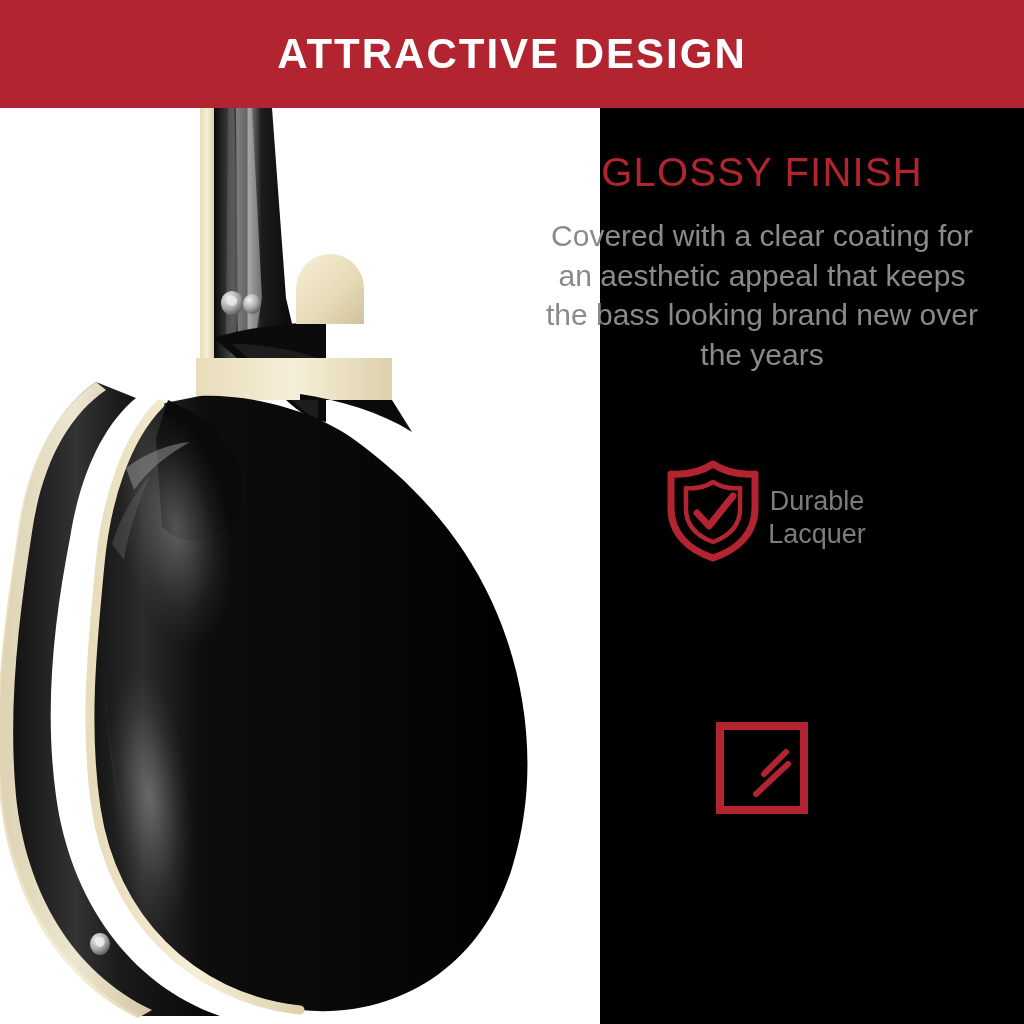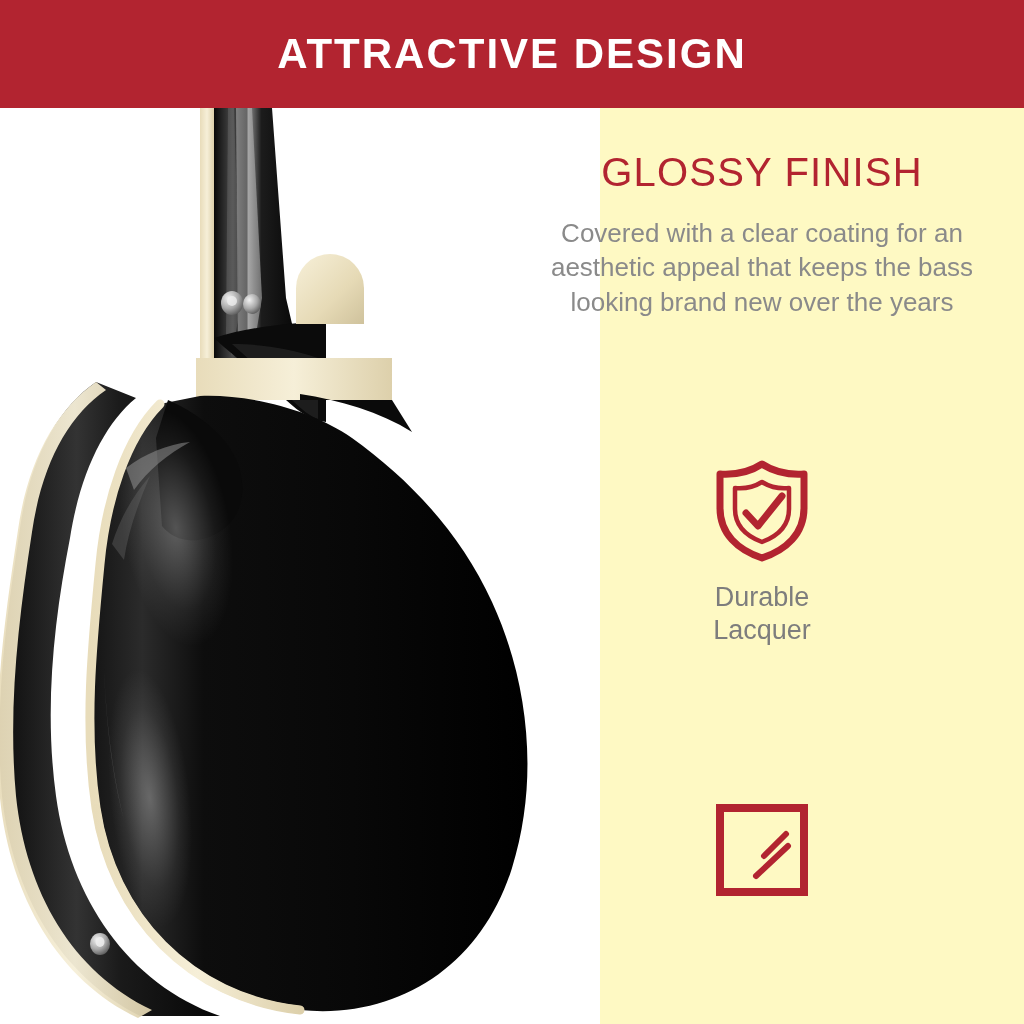--- a/index.html
+++ b/index.html
@@ -9,21 +9,21 @@
     height: 1024px;
     background: #ffffff;
     font-family: "Liberation Sans", sans-serif;
     overflow: hidden;
   }
 
   #page {
     position: relative;
     width: 1024px;
     height: 1024px;
-    background: #fef9c3;
+    background: #000000;
   }
 
   
   .header-bar {
     position: absolute;
     left: 0; top: 0;
     width: 1024px;
     height: 108px;
     background: #b22430;
     display: flex;
@@ -61,41 +61,40 @@
     color: #b22430;
     font-size: 40px;
     font-weight: normal;
     letter-spacing: 1.2px;
     line-height: 1.1;
     margin-bottom: 22px;
     font-family: "Liberation Sans", sans-serif;
   }
   .section-desc {
     color: #8a8a8a;
-    font-size: 26px;
+    font-size: 30px;
     font-weight: normal;
     line-height: 1.32;
     padding: 0 26px;
     font-family: "Liberation Sans", sans-serif;
     text-align: center;
   }
 
   
   .feature-list {
     position: absolute;
     left: 512px;
     top: 455px;
     width: 500px;
     display: flex;
     flex-direction: column;
     align-items: center;
   }
   .feature-item {
     display: flex;
-    flex-direction: column;
     align-items: center;
     text-align: center;
   }
   .feature-item + .feature-item { margin-top: 148px; }
   .feature-icon {
     width: 110px;
     height: 110px;
     display: flex;
     align-items: center;
     justify-content: center;

